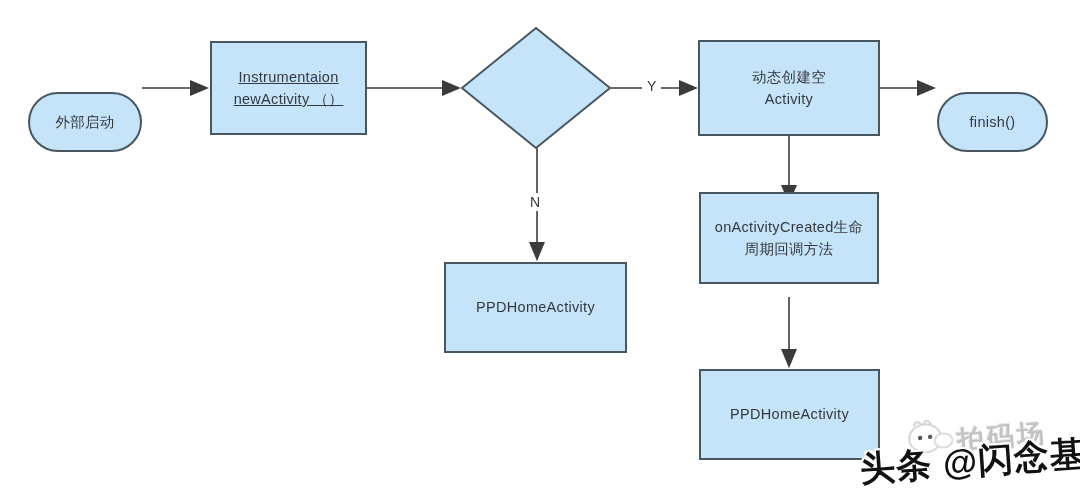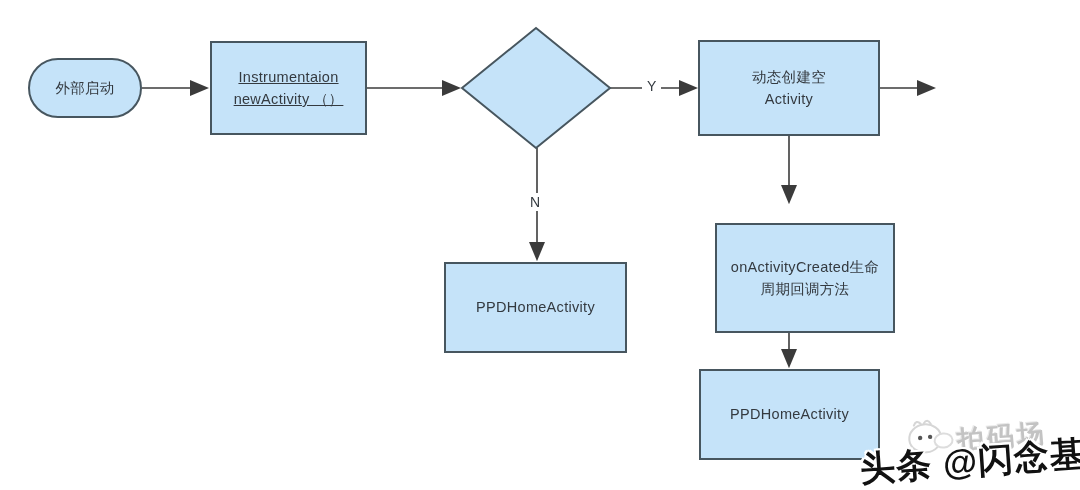--- a/index.html
+++ b/index.html
@@ -35,21 +35,21 @@
     justify-content: center;
     text-align: center;
     background: var(--node-fill);
     border: 2px solid var(--node-border);
     color: var(--text);
     font-size: 14.5px;
     line-height: 1.55;
     white-space: pre-line;
     letter-spacing: 0.3px;
   }
-  .node.stadium { border-radius: 30px; }
+  .node.stadium { border-radius: 30px; margin-top: 34px; }
   .node.plain {
     background: transparent;
     border: none;
   }
 
   .edge-label {
     position: absolute;
     background: var(--bg);
     color: var(--text);
     font-size: 14px;
@@ -117,22 +117,23 @@
 
   <div class="node stadium" style="left:28px; top:58px; width:114px; height:60px;">外部启动</div>
 
   <div class="node" style="left:210px; top:41px; width:157px; height:94px;text-decoration:underline;">Instrumentaion
 newActivity （）</div>
 
 
   <div class="node" style="left:698px; top:40px; width:182px; height:96px;">动态创建空
 Activity</div>
 
+  <div class="node stadium" style="left:937px; top:58px; width:111px; height:60px;">finish()</div>
 
-  <div class="node" style="left:699px; top:223px; width:180px; height:110px;margin-left:16px;">onActivityCreated生命
+  <div class="node" style="left:699px; top:192px; width:180px; height:92px;">onActivityCreated生命
 周期回调方法</div>
 
   <div class="node" style="left:444px; top:262px; width:183px; height:91px;">PPDHomeActivity</div>
 
   <div class="node" style="left:699px; top:369px; width:181px; height:91px;">PPDHomeActivity</div>
 
   <div class="edge-label" style="left:642px; top:77px;">Y</div>
 
   <div class="edge-label" style="left:525px; top:193px;">N</div>
 

